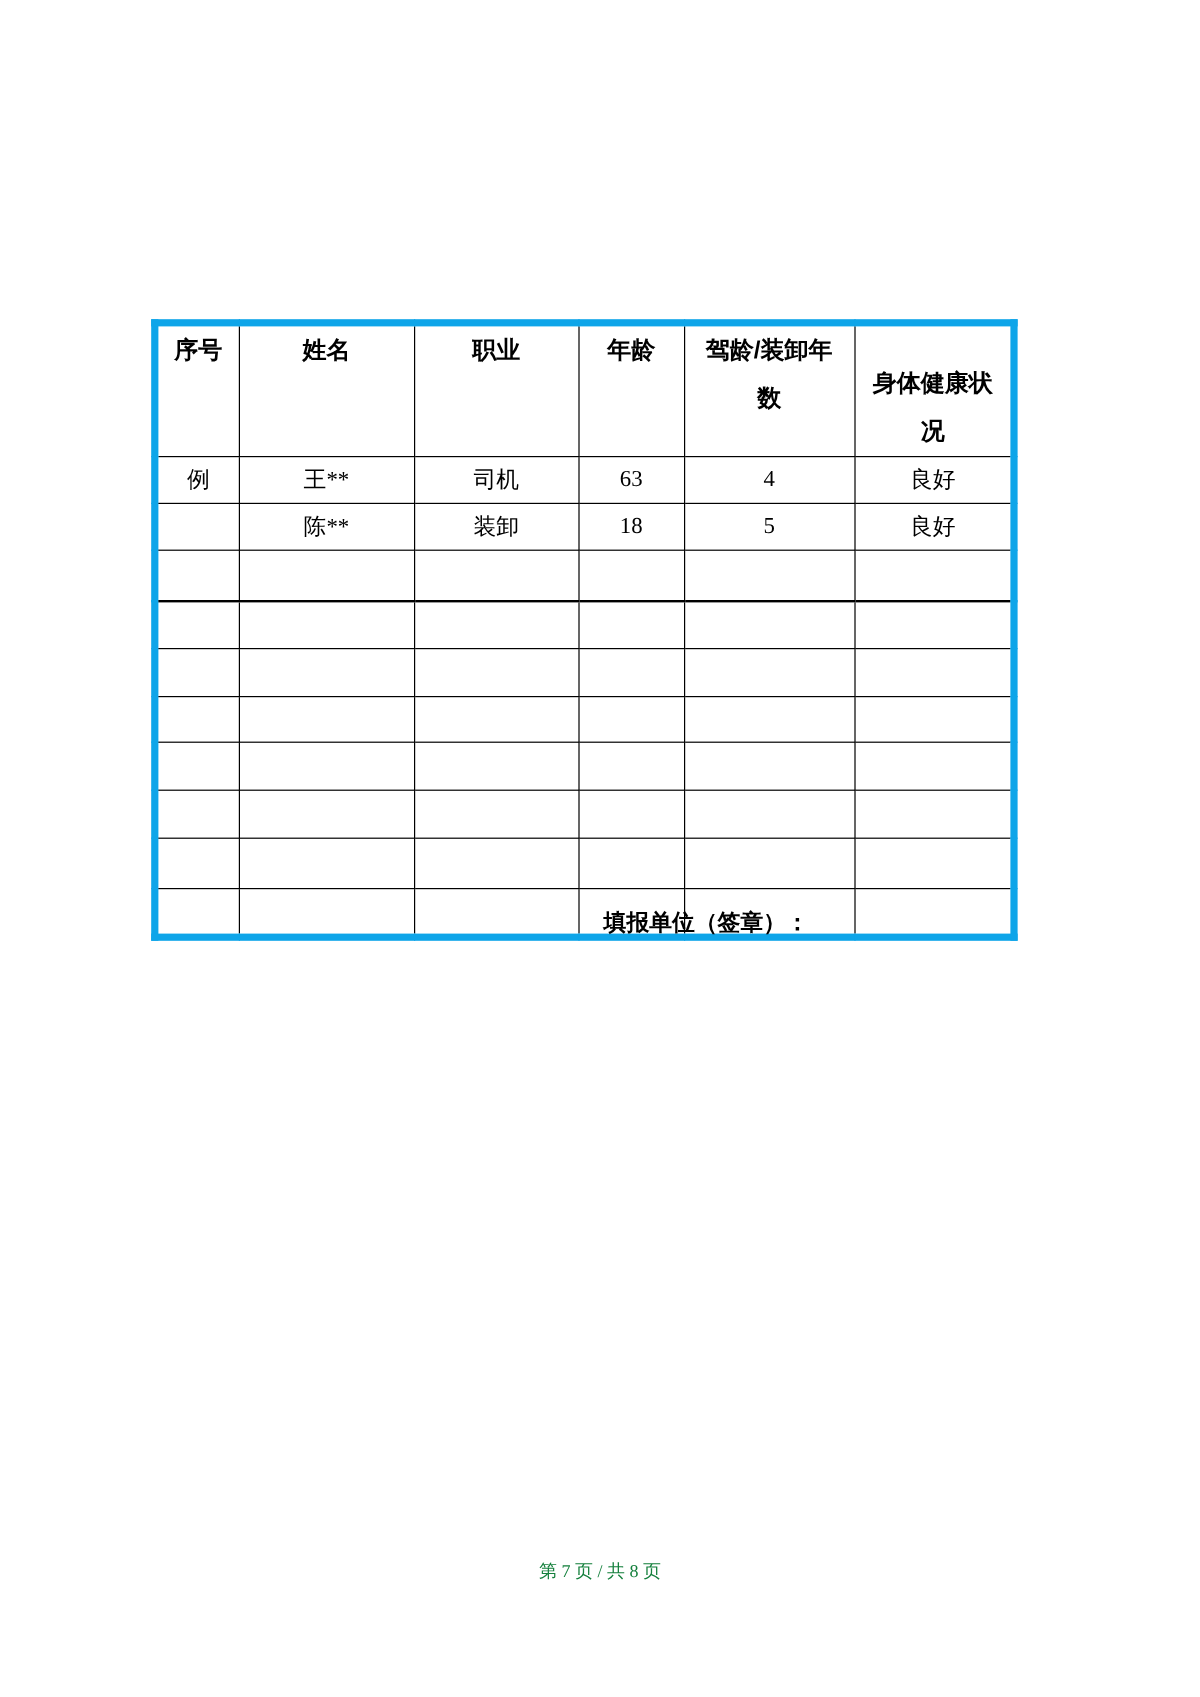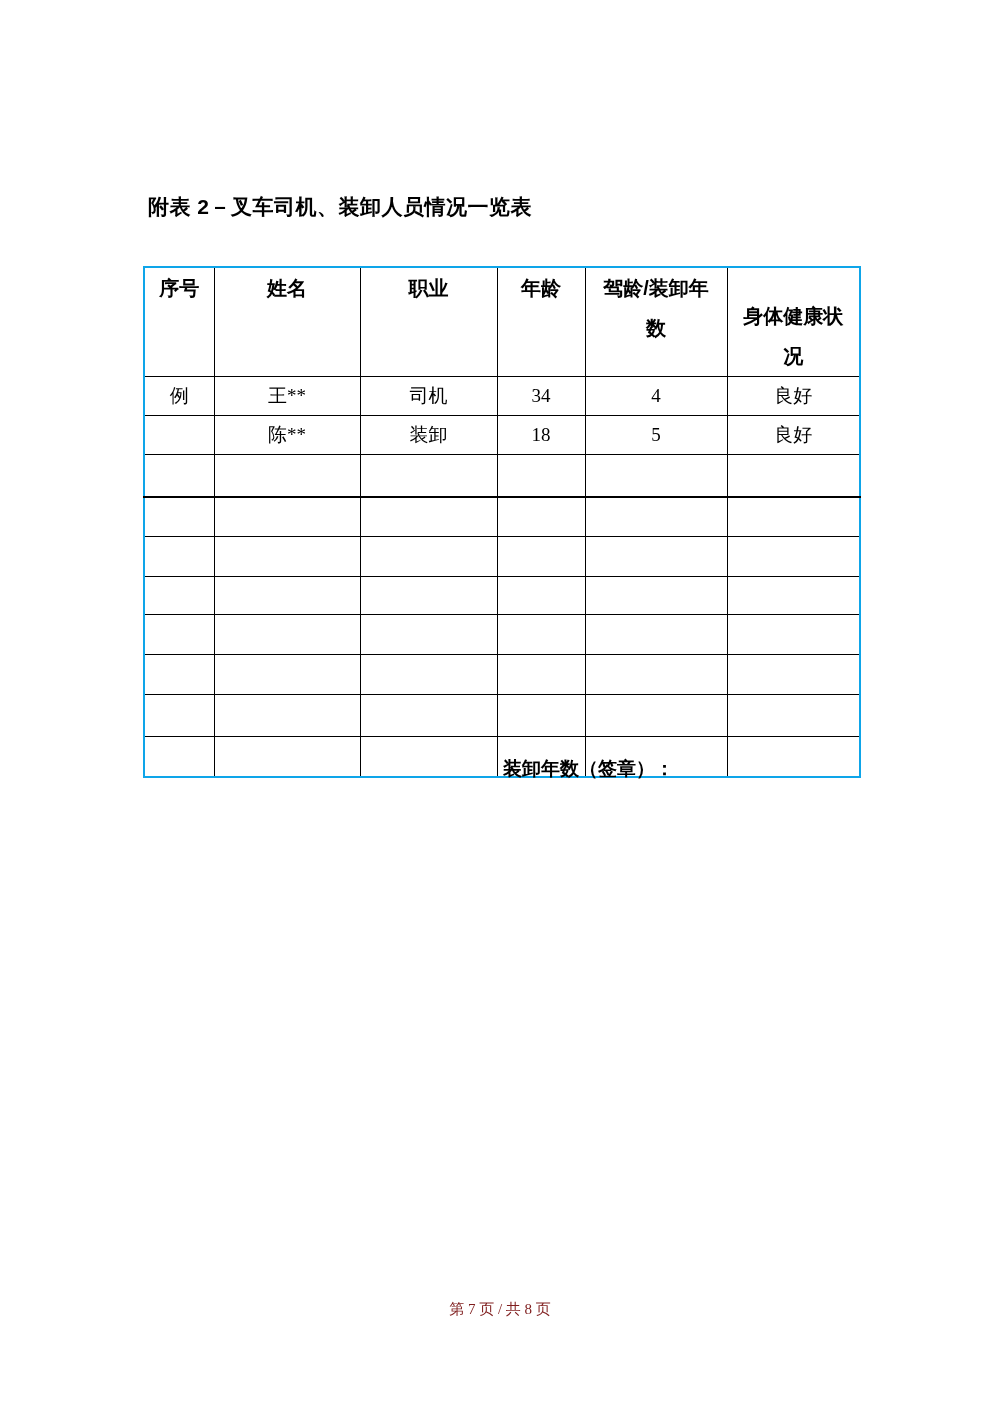--- a/index.html
+++ b/index.html
@@ -20,26 +20,26 @@
     left: 148px;
     top: 193px;
     font-family: "Liberation Sans", "DejaVu Sans", sans-serif;
     font-weight: bold;
     font-size: 21px;
     letter-spacing: 0.5px;
     white-space: nowrap;
   }
   table.roster {
     position: absolute;
-    left: 143px;
+    left: 126px;
     top: 266px;
     width: 716px;
     border-collapse: collapse;
     table-layout: fixed;
-    border: 2px solid #0ea5e9;
+    border: 6px solid #0ea5e9;
   }
   table.roster th, table.roster td {
     border: 1px solid #000000;
     text-align: center;
     overflow: hidden;
   }
   table.roster th {
     height: 80px;
     vertical-align: top;
     font-family: "Liberation Sans", "DejaVu Sans", sans-serif;
@@ -73,29 +73,28 @@
     white-space: nowrap;
   }
   .page-footer {
     position: absolute;
     left: 0;
     top: 1300px;
     width: 100%;
     text-align: center;
     font-family: "Liberation Serif", "DejaVu Serif", serif;
     font-size: 15px;
-    color: #7f1d1d;
+    color: #15803d;
   }
 </style>
 </head>
 <body>
 
 <div class="page">
 
-  <div class="doc-title">附表 2－叉车司机、装卸人员情况一览表</div>
 
   <table class="roster">
     <colgroup>
       <col style="width:70px">
       <col style="width:146px">
       <col style="width:137px">
       <col style="width:88px">
       <col style="width:142px">
       <col style="width:133px">
     </colgroup>
@@ -107,21 +106,21 @@
         <th><span class="th-inner">年龄</span></th>
         <th class="col-years"><span class="th-inner">驾龄/装卸年数</span></th>
         <th class="col-health"><span class="th-inner">身体健康状况</span></th>
       </tr>
     </thead>
     <tbody>
       <tr class="row-data-1">
         <td>例</td>
         <td>王**</td>
         <td>司机</td>
-        <td>34</td>
+        <td>63</td>
         <td>4</td>
         <td>良好</td>
       </tr>
       <tr class="row-data-2">
         <td></td>
         <td>陈**</td>
         <td>装卸</td>
         <td>18</td>
         <td>5</td>
         <td>良好</td>
@@ -186,17 +185,17 @@
         <td></td>
         <td></td>
         <td></td>
         <td></td>
         <td></td>
         <td></td>
       </tr>
     </tbody>
   </table>
 
-  <div class="signature">装卸年数（签章）：</div>
+  <div class="signature">填报单位（签章）：</div>
 
   <div class="page-footer">第 7 页 / 共 8 页</div>
 
 </div>
 
 </body></html>

